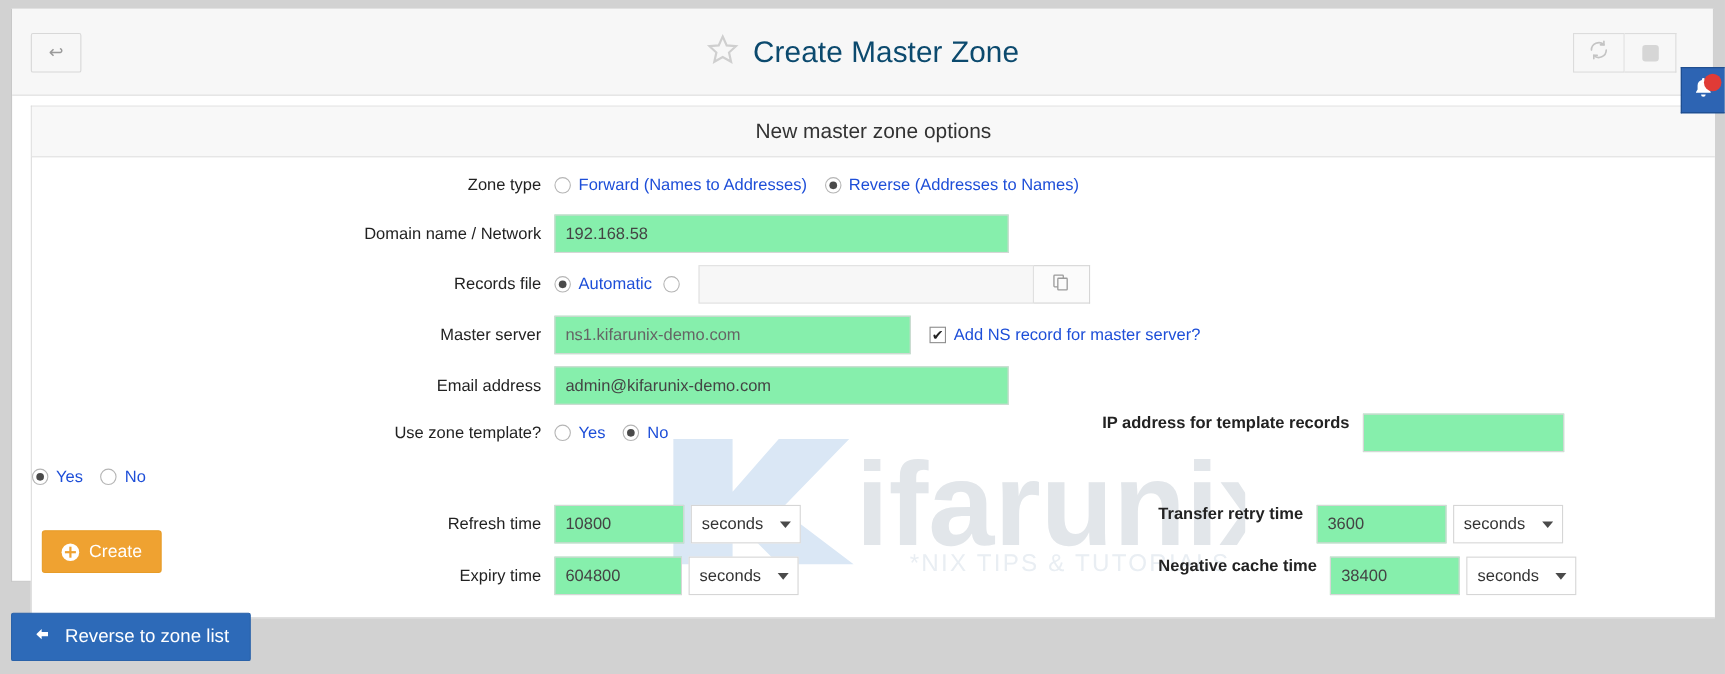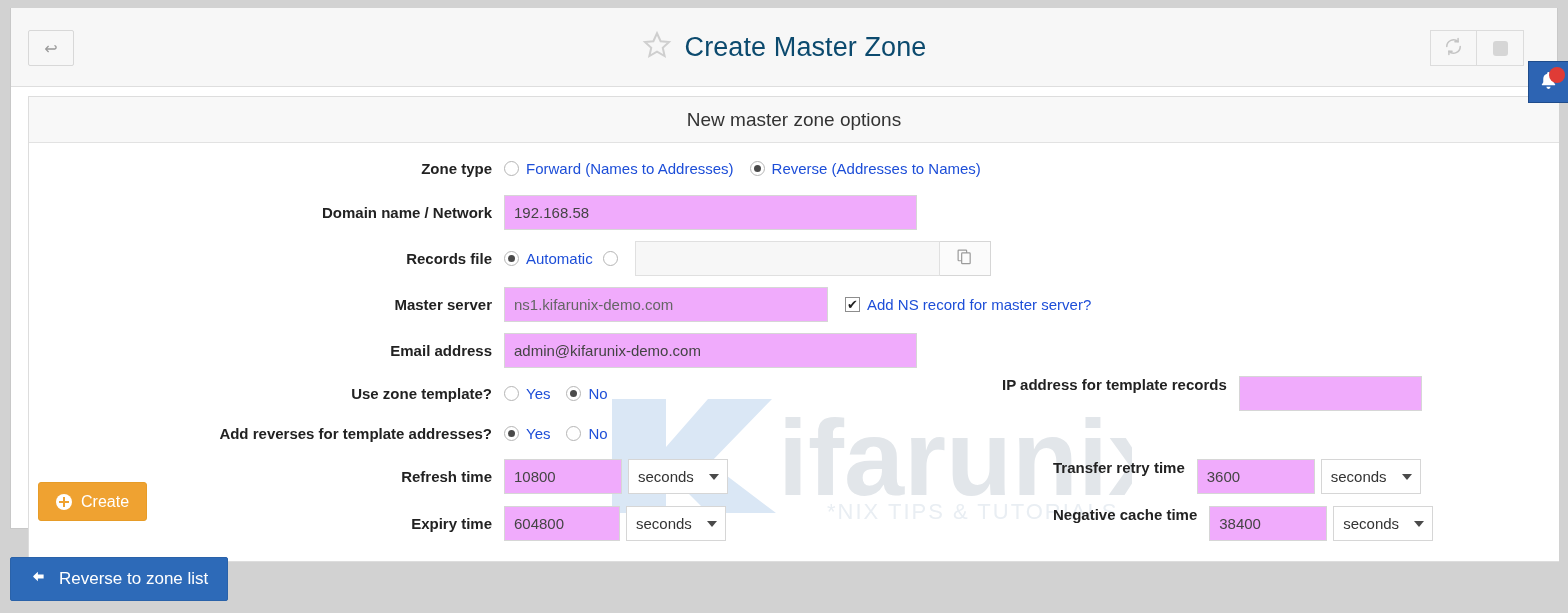--- a/index.html
+++ b/index.html
@@ -101,28 +101,28 @@
     user-select: none;
   }
 
   
   .row {
     position: relative; z-index: 2;
     display: flex; align-items: center;
     min-height: 29px; margin-bottom: 11px;
   }
   .lbl {
-    text-align: right; font-weight: bold; font-size: 15px; color: #222;
+    text-align: right; font-weight: normal; font-size: 15px; color: #222;
     padding-right: 12px; white-space: nowrap;
   }
   .lbl-a { width: 475px; }
   .ctl { display: flex; align-items: center; }
 
   .txt {
-    height: 35px; border: 1px solid #d6d6d6; background: #f0abfc;
+    height: 35px; border: 1px solid #d6d6d6; background: #86efac;
     font-size: 15px; color: #444; padding: 0 9px;
     font-family: "Liberation Sans", sans-serif;
     outline: none;
   }
   .txt.ghost { color: #656565; }
   .txt.disabled { background: #f7f7f7; border-color: #e0e0e0; }
 
   .radio {
     width: 15px; height: 15px; border-radius: 50%;
     border: 1px solid #b5b5b5; background: #fff;
@@ -307,21 +307,20 @@
             <span class="radio-lbl">No</span>
           </div>
 
           <div class="rightcol" style="left:973px;">
             <span class="rlbl">IP address for template records</span>
             <input class="txt" style="width: 183px;" value="">
           </div>
         </div>
 
         <div class="row">
-          <div class="lbl lbl-a">Add reverses for template addresses?</div>
           <div class="ctl">
             <span class="radio on"></span>
             <span class="radio-lbl">Yes</span>
             <span class="radio"></span>
             <span class="radio-lbl">No</span>
           </div>
         </div>
 
         <div class="row" style="margin-bottom:12px;">
           <div class="lbl lbl-a">Refresh time</div>

